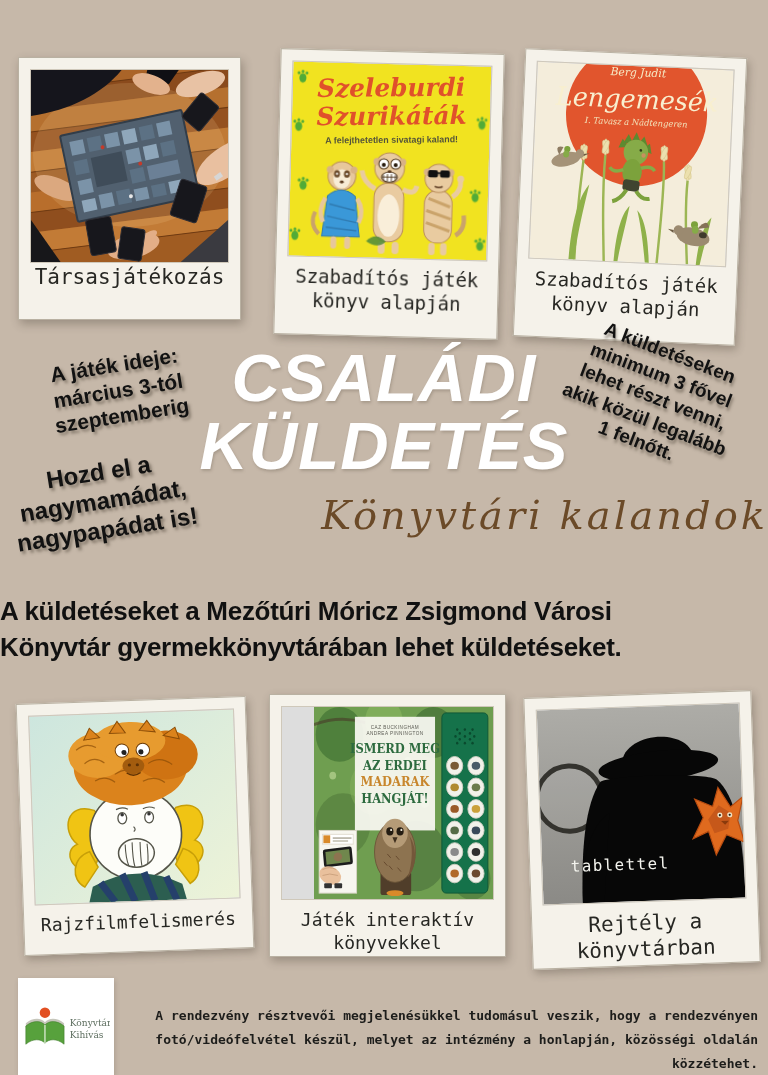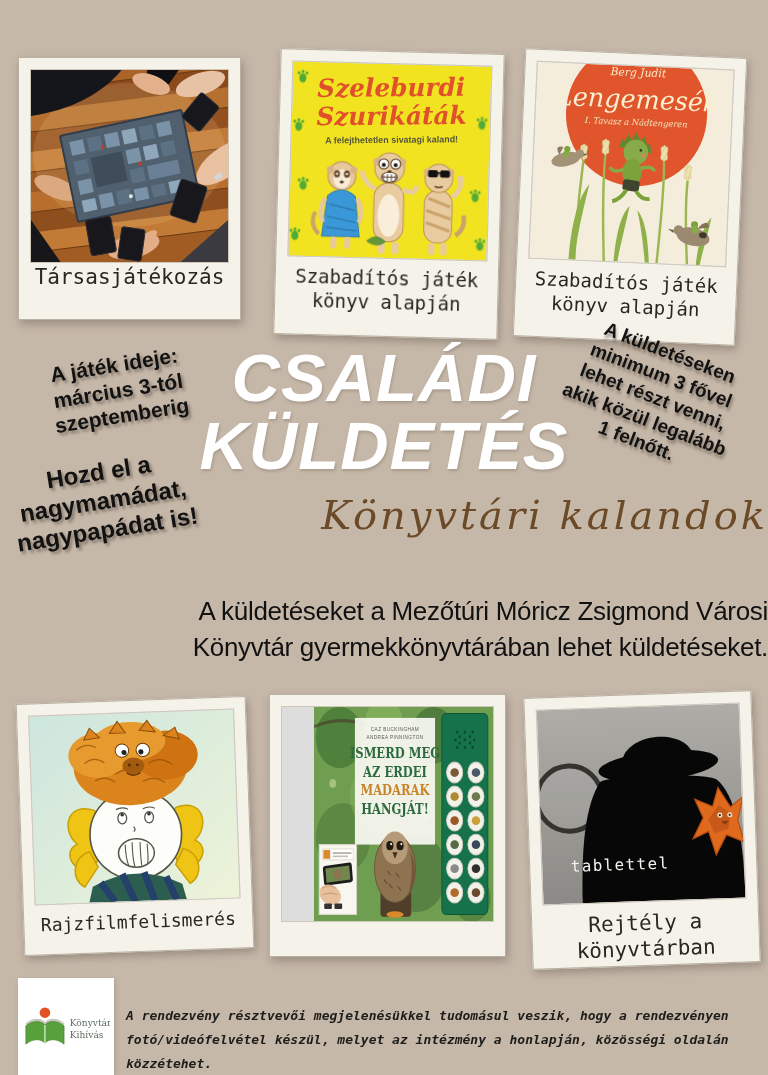--- a/index.html
+++ b/index.html
@@ -20,28 +20,28 @@
        text-shadow:2px 3px 3px rgba(74,64,52,.5);}
   .ann-schedule{left:18px;top:352px;width:200px;font-size:21px;line-height:1.22;transform:rotate(-9deg);}
   .ann-grand{left:-8px;top:458px;width:222px;font-size:24px;line-height:1.2;transform:rotate(-9deg);}
   .ann-rules{left:545px;top:338px;width:216px;font-size:19px;line-height:1.24;transform:rotate(21deg);}
   .headline{position:absolute;left:0;top:344px;width:768px;text-align:center;color:#ffffff;
             font-weight:800;font-size:67px;line-height:1.02;letter-spacing:1px;
             text-shadow:1px 2px 3px rgba(110,98,84,.35);font-style:italic;}
   .script-sub{position:absolute;left:0;top:492px;width:768px;text-align:right;
               font-family:"DejaVu Serif",serif;font-style:italic;font-size:40px;
               letter-spacing:3px;color:#6b4a28;}
-  .info{position:absolute;left:0;top:594px;width:768px;text-align:right;color:#111;
-        font-weight:400;font-size:26px;line-height:1.38;letter-spacing:-0.3px;}
+  .info{position:absolute;left:0;top:594px;width:768px;text-align:left;color:#111;
+        font-weight:700;font-size:26px;line-height:1.38;letter-spacing:-0.3px;}
   
   .logo-card{position:absolute;left:18px;top:978px;width:96px;height:97px;background:#ffffff;
              box-shadow:1px 2px 5px rgba(60,50,40,.2);display:flex;align-items:center;justify-content:center;}
-  .disclaimer{position:absolute;left:126px;top:1004px;width:632px;text-align:left;
+  .disclaimer{position:absolute;left:126px;top:1004px;width:632px;text-align:right;
               font-family:"DejaVu Sans Mono",monospace;font-weight:bold;font-size:13px;
-              line-height:1.85;color:#1d1d1b;font-style:italic;}
+              line-height:1.85;color:#1d1d1b;}
   
   .t-serif{font-family:"DejaVu Serif",serif;}
   .t-mono{font-family:"DejaVu Sans Mono",monospace;}
   .t-sans{font-family:"Liberation Sans",sans-serif;}
 </style>
 </head>
 <body>
 
 <div class="page">
 
@@ -412,21 +412,21 @@
           <circle cx="99" cy="53" r="1.6" fill="#5f3205"></circle>
             <circle cx="107" cy="53" r="1.6" fill="#5f3205"></circle>
           <path d="M96,61 Q103,66 110,61" stroke="#5f3205" stroke-width="1.4" fill="none"></path>
         </g>
       </svg>
     </div>
     <div class="cap cap-3">Rajzfilmfelismerés</div>
   </div>
 
   <div class="polaroid" style="left:269px;top:694px;width:237px;height:263px;">
-    <div class="photo" style="height:216px;padding-left:32px;">
+    <div class="photo" style="height:194px;padding-left:32px;">
       <svg viewBox="0 0 210 196" preserveAspectRatio="none">
         <rect width="210" height="196" fill="#6f9e50"></rect>
         <g>
           <circle cx="30" cy="28" r="28" fill="#4a7a38" opacity="0.85"></circle>
           <circle cx="82" cy="14" r="22" fill="#88b35e" opacity="0.7"></circle>
           <circle cx="140" cy="26" r="26" fill="#3f6b33" opacity="0.65"></circle>
           <circle cx="34" cy="120" r="32" fill="#557f3d" opacity="0.7"></circle>
           <circle cx="120" cy="152" r="36" fill="#49703a" opacity="0.6"></circle>
           <circle cx="70" cy="82" r="28" fill="#86b05c" opacity="0.5"></circle>
           <circle cx="185" cy="175" r="22" fill="#3f6b33" opacity="0.5"></circle>
@@ -520,20 +520,24 @@
             <rect x="14" y="146.5" width="28" height="13" fill="#70874d"></rect>
             <ellipse cx="28" cy="153" rx="5" ry="4.5" fill="#8d7350"></ellipse>
           </g>
           <ellipse cx="19" cy="172" rx="13" ry="9" fill="#e9c09c" transform="rotate(16 19 172)"></ellipse>
           <path d="M10,166 Q18,162 26,166 M10,172 Q18,169 28,172" stroke="#caa07c" stroke-width="1" fill="none"></path>
           <rect x="12" y="180" width="9" height="5" rx="1" fill="#333"></rect>
             <rect x="24" y="180" width="9" height="5" rx="1" fill="#333"></rect>
         </g>
       </svg>
     </div>
+    <div class="cap cap-3">
+      <div>Játék interaktív</div>
+      <div>könyvekkel</div>
+    </div>
   </div>
 
   <div class="polaroid" style="left:528px;top:694px;width:228px;height:272px;transform:rotate(-2deg);">
     <div class="photo" style="height:196px;">
       <svg viewBox="0 0 205 196" preserveAspectRatio="none">
         <defs>
           <linearGradient id="g2" x1="0" y1="0" x2="0" y2="1">
             <stop offset="0" stop-color="#adaca7"></stop>
               <stop offset="1" stop-color="#8b8a86"></stop>
           </linearGradient>

